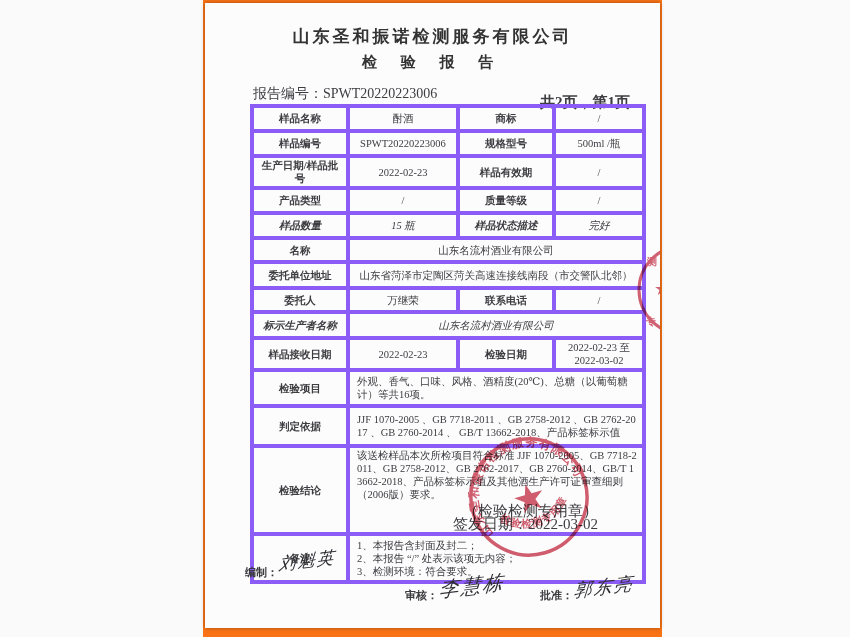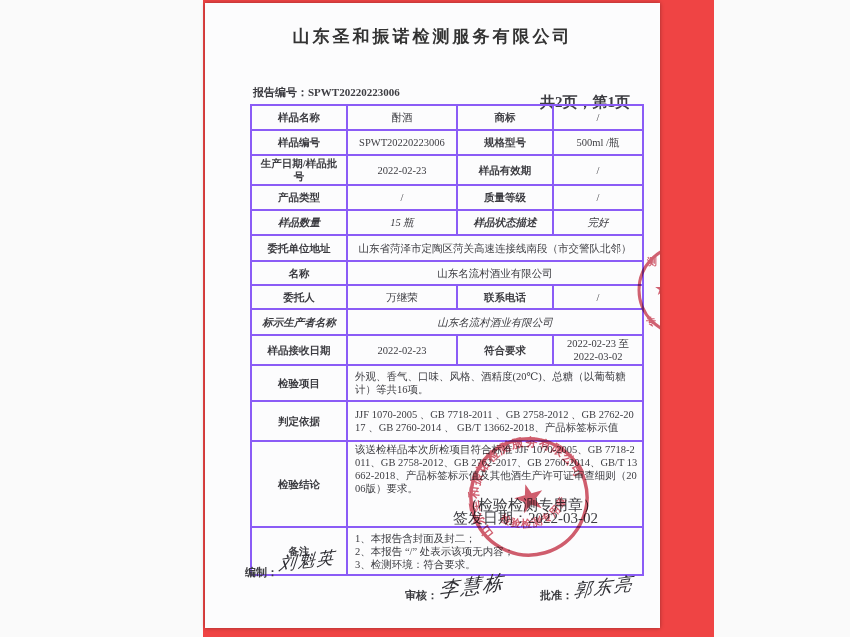--- a/index.html
+++ b/index.html
@@ -3,49 +3,49 @@
 <meta charset="utf-8">
 <style>
   html,body{margin:0;padding:0;}
   body{
     width:850px;height:637px;position:relative;overflow:hidden;
     background:#fafafa;
     font-family:"Liberation Serif","DejaVu Serif",serif;
     color:#3b3b3f;
   }
   .photo{
-    position:absolute;left:203px;top:0;width:511px;height:637px;
-    background:#ef4444;
+    position:absolute;left:203px;top:0;width:459px;height:637px;
+    background:#f97316;
   }
   .paper{
     position:absolute;left:2px;top:3px;width:455px;height:625px;
     background:#fcfcfd;
     box-shadow:0 0 4px rgba(0,0,0,.35);
   }
   .company-name{
     position:absolute;top:22px;left:0;width:100%;text-align:center;
     font-size:17px;font-weight:bold;letter-spacing:3px;color:#333;
   }
   .report-title{
     position:absolute;top:50px;left:0;width:100%;text-align:center;
     font-size:15px;font-weight:bold;letter-spacing:10px;color:#333;
   }
   .report-no{
-    position:absolute;top:82px;left:48px;font-size:11px;font-weight:bold;color:#3d3d42;
+    position:absolute;top:82px;left:48px;font-size:14px;font-weight:normal;color:#3d3d42;
   }
   .pagination{
     position:absolute;top:90px;right:30px;font-size:15px;font-weight:bold;color:#3d3d42;
   }
   table.report{
     position:absolute;left:45px;top:101px;width:392px;
     border-collapse:collapse;table-layout:fixed;
     font-size:10.5px;line-height:13px;color:#3c3c41;
   }
   table.report td{
-    border:2px solid #8b5cf6;text-align:center;vertical-align:middle;
+    border:4px solid #8b5cf6;text-align:center;vertical-align:middle;
     padding:1px 4px;white-space:pre-line;word-break:break-all;
   }
   table.report td.lbl{font-weight:bold;}
   table.report td.left{text-align:left;padding-left:7px;}
   col.c1{width:96px}col.c2{width:110px}col.c3{width:96px}col.c4{width:90px}
   .stamp-note{margin-top:4px;text-align:right;padding-right:40px;font-size:15px;}
   .footer-line{position:absolute;left:0;top:552px;width:100%;height:70px;font-size:11px;font-weight:bold;}
   .f-item{position:absolute;white-space:nowrap;}
   .sig{
     display:inline-block;font-style:italic;font-weight:normal;
@@ -65,20 +65,21 @@
   }
   .edge-seal svg{position:absolute;left:0;top:0;}
 </style>
 </head>
 <body>
 
 <div class="photo">
   <div class="paper">
 
     <div class="company-name">山东圣和振诺检测服务有限公司</div>
+    <div class="report-title">检 验 报 告</div>
 
     <div class="report-no">
       <span>报告编号：</span><span>SPWT20220223006</span>
     </div>
     <div class="pagination">共2页，第1页</div>
 
     <table class="report">
       <colgroup>
           <col class="c1">
           <col class="c2">
@@ -109,42 +110,42 @@
             <td>/</td>
             <td class="lbl">质量等级</td>
             <td>/</td>
           </tr>
           <tr style="height: 25px; font-style: italic;">
             <td class="lbl">样品数量</td>
             <td>15 瓶</td>
             <td class="lbl">样品状态描述</td>
             <td>完好</td>
           </tr>
+          <tr style="height: 24px;">
+            <td class="lbl">名称</td>
+            <td colspan="3">山东名流村酒业有限公司</td>
+          </tr>
           <tr style="height: 26px;">
             <td class="lbl">委托单位地址</td>
             <td colspan="3">山东省菏泽市定陶区菏关高速连接线南段（市交警队北邻）</td>
-          </tr>
-          <tr style="height: 24px;">
-            <td class="lbl">名称</td>
-            <td colspan="3">山东名流村酒业有限公司</td>
           </tr>
           <tr style="height: 24px;">
             <td class="lbl">委托人</td>
             <td>万继荣</td>
             <td class="lbl">联系电话</td>
             <td>/</td>
           </tr>
           <tr style="height: 26px; font-style: italic;">
             <td class="lbl">标示生产者名称</td>
             <td colspan="3">山东名流村酒业有限公司</td>
           </tr>
           <tr style="height: 30px;">
             <td class="lbl">样品接收日期</td>
             <td>2022-02-23</td>
-            <td class="lbl">符合要求</td>
+            <td class="lbl">检验日期</td>
             <td>2022-02-23 至
 2022-03-02</td>
           </tr>
           <tr style="height: 36px; padding-left: 29px;">
             <td class="lbl">检验项目</td>
             <td class="left" colspan="3">外观、香气、口味、风格、酒精度(20℃)、总糖（以葡萄糖计）等共16项。</td>
           </tr>
           <tr style="height: 40px; padding-left: 32px;">
             <td class="lbl">判定依据</td>
             <td class="left" colspan="3">JJF 1070-2005 、GB 7718-2011 、GB 2758-2012 、GB 2762-2017 、GB 2760-2014 、 GB/T 13662-2018、产品标签标示值</td>

